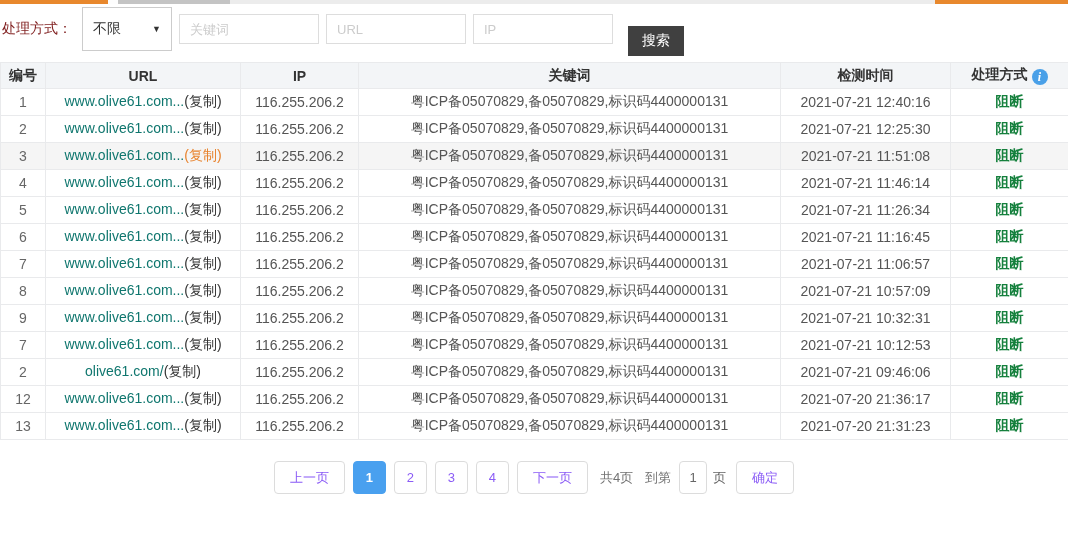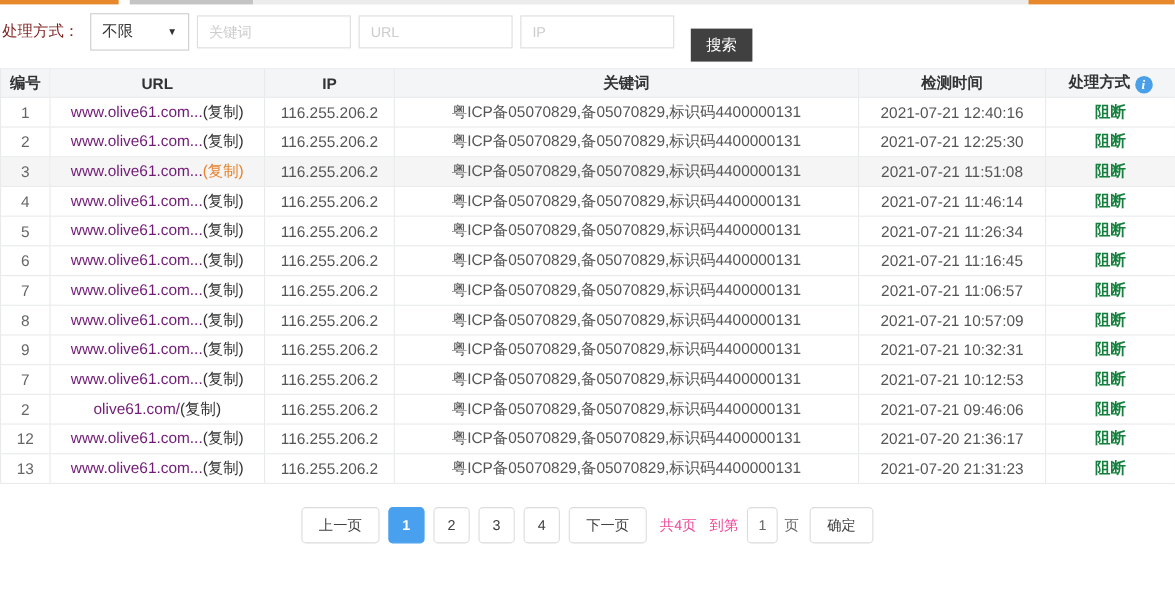--- a/index.html
+++ b/index.html
@@ -8,65 +8,65 @@
     font-family:"Liberation Sans","DejaVu Sans",sans-serif;
   }
   
   .top-strip { height:4px; display:flex; }
   .top-strip .seg { height:4px; }
 
   
   .filter-bar { display:flex; align-items:center; height:30px; margin:10px 0 0 2px; }
   .filter-label { font-size:14px; color:#7f1d1d; }
   .select-box {
-    width:90px; height:34px; border:1px solid #ccc; margin-left:10px;
+    width:90px; height:44px; border:1px solid #ccc; margin-left:10px;
     display:flex; align-items:center; justify-content:space-between;
     padding:0 10px; font-size:14px; color:#333; background:#fff; cursor:pointer;
   }
   .select-arrow { font-size:9px; color:#333; }
   .filter-input {
     width:140px; height:30px; border:1px solid #ddd; margin-left:7px;
     padding:0 10px; font-size:13px; color:#333; outline:none;
   }
   .filter-input::placeholder { color:#ccc; }
   .search-btn {
     margin-left:15px; width:56px; height:30px; border:none;
     background:#404040; color:#fff; font-size:14px; cursor:pointer;margin-top:24px;
   }
 
   
   table { width:1068px; border-collapse:collapse; table-layout:fixed; margin-top:18px; }
   th, td { border:1px solid #e9eaec; text-align:center; font-size:14px; overflow:hidden; white-space:nowrap; }
   th { height:26px; background:#f3f5f7; color:#333; font-weight:bold; }
   td { height:27px; color:#555; }
   td.num { color:#666; }
-  td.url a { color:#701a75; text-decoration:none; cursor:pointer; }
+  td.url a { color:#0f766e; text-decoration:none; cursor:pointer; }
   td.url .copy { color:#333; cursor:pointer; }
   td.action { color:#15803d; font-weight:bold; }
   tr.hl td { background:#f5f5f5; }
   tr.hl td.url .copy { color:#e8832d; }
   .info-icon {
     display:inline-block; width:16px; height:16px; border-radius:50%;
     background:#49a0e8; color:#fff; font-size:12px; line-height:16px;
     font-style:italic; font-family:"Liberation Serif",serif;
     margin-left:4px; vertical-align:-2px; cursor:pointer;
   }
 
   
   .pagination { margin-top:21px; display:flex; align-items:center; justify-content:center; }
   .pg-btn {
     height:33px; min-width:33px; border:1px solid #dcdcdc; border-radius:4px;
-    background:#fff; color:#404040; font-size:13px; cursor:pointer;
+    background:#fff; color:#8b5cf6; font-size:13px; cursor:pointer;
     display:inline-flex; align-items:center; justify-content:center;
     padding:0 15px; margin:0 4px;
   }
   .pg-num { padding:0; width:33px; }
   .pg-num.active { background:#49a0ef; border-color:#49a0ef; color:#fff; font-weight:bold; }
   .page-buttons { display:inline-flex; }
-  .pg-info { color:#ec4899; font-size:13px; margin:0 4px 0 8px; }
+  .pg-info { color:#737373; font-size:13px; margin:0 4px 0 8px; }
   .pg-unit { color:#666; font-size:13px; margin:0 6px; }
   .goto-input {
     width:28px; height:33px; border:1px solid #dcdcdc; border-radius:4px;
     text-align:center; font-size:13px; color:#666; outline:none; margin-left:4px;
   }
 </style>
 </head>
 <body>
 
 <div class="top-strip">

